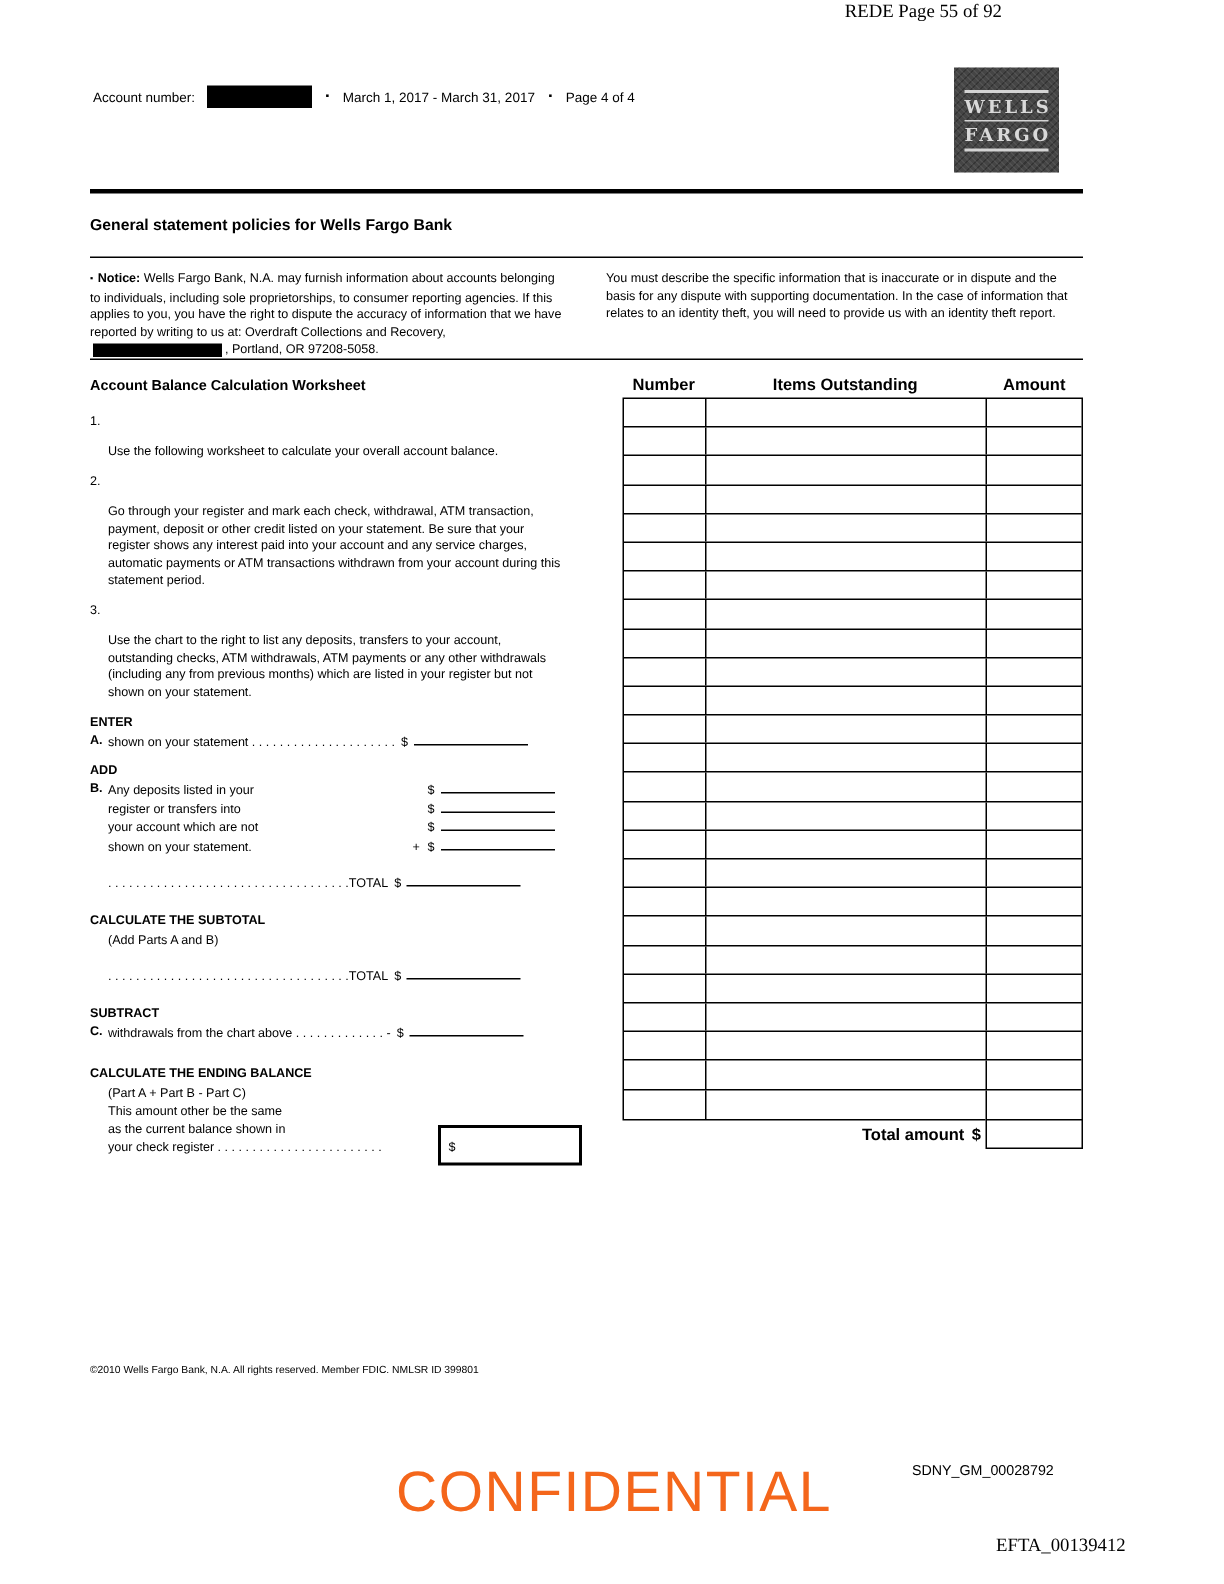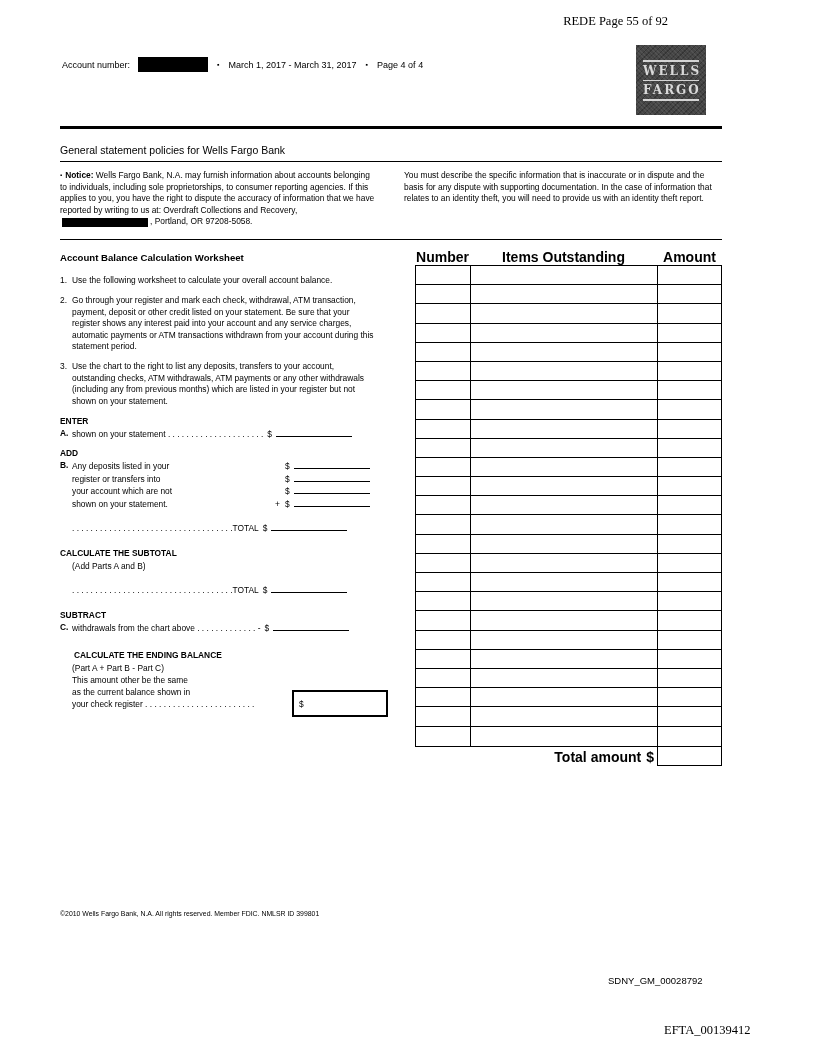--- a/index.html
+++ b/index.html
@@ -9,21 +9,21 @@
     width: 816px;
     height: 1056px;
     background: #fff;
     font-family: "Liberation Sans", sans-serif;
     color: #000;
     overflow: hidden;
   }
 
   
   .bates-header {
-    position: absolute; top: 14px; right: 148px;
+    position: absolute; top: 0; right: 148px;
     font-family: "Liberation Serif", serif;
     font-size: 12.5px;
   }
 
   
   .account-row {
     position: absolute; top: 57px; left: 62px;
     display: flex; align-items: center;
     font-size: 9px;
   }
@@ -59,38 +59,38 @@
     position: absolute; top: 126px; left: 60px;
     width: 662px; height: 3px; background: #000;
   }
   .rule-thin {
     position: absolute; top: 239px; left: 60px;
     width: 662px; height: 1px; background: #000;
   }
 
   
   .policies { position: absolute; top: 144px; left: 60px; width: 662px; }
-  .policies-title { font-size: 10.5px; font-weight: normal; padding-bottom: 5px; border-bottom: 1px solid #000; }
+  .policies-title { font-size: 10.5px; font-weight: bold; padding-bottom: 15px; border-bottom: 1px solid #000; }
   .policies-cols { display: flex; gap: 26px; margin-top: 8px; }
   .policies-col { width: 318px; font-size: 8.4px; line-height: 11.6px; }
   .redact-inline {
     display: inline-block; width: 86px; height: 9px;
     background: #000; vertical-align: middle; margin: 0 2px;
   }
   .notice-sq { font-size: 6px; vertical-align: 1px; margin-right: 3px; }
 
   
   .worksheet { position: absolute; top: 248px; left: 60px; width: 334px; font-size: 8.4px; }
   .ws-title { font-size: 9.6px; font-weight: bold; margin: 4px 0 12px; }
   .ws-instr { display: flex; margin-bottom: 9px; line-height: 11.4px; }
   .ws-instr-num { width: 12px; flex: none; }
-  .ws-instr-text { width: 302px; }
+  .ws-instr-text { width: 302px; margin-top: 20px; }
   .ws-heading { font-weight: bold; margin-bottom: 2px; }
   .mt2 { margin-top: 2px; } .mt8 { margin-top: 8px; } .mt12 { margin-top: 12px; }
-  .mt14 { margin-top: 14px; } .mt16 { margin-top: 16px; margin-left: 14px; }
+  .mt14 { margin-top: 14px; } .mt16 { margin-top: 16px; }
   .ws-item { display: flex; }
   .ws-letter { width: 12px; flex: none; font-weight: bold; }
   .ws-body { flex: 1; }
   .ws-line { line-height: 12px; white-space: nowrap; }
   .ws-dollar-row { display: flex; line-height: 12.5px; }
   .ws-dollar-row .txt { width: 203px; flex: none; }
   .ws-dollar-row .plus { width: 10px; flex: none; text-align: left; }
   .blank {
     display: inline-block; width: 76px; height: 9px;
     border-bottom: 1px solid #000; margin-left: 4px;
@@ -101,21 +101,21 @@
   .ending-lastline { position: relative; line-height: 12px; white-space: nowrap; }
   .ending-box {
     position: absolute; left: 220px; top: -8px;
     width: 96px; height: 27px;
     border: 2.5px solid #000;
     display: flex; align-items: center; padding-left: 5px;
     background: #fff; font-size: 8.4px;
   }
 
   
-  .chart { position: absolute; top: 248px; left: 415px; width: 307px; font-size: 14px; }
+  .chart { position: absolute; top: 248px; left: 415px; width: 307px; font-size: 11px; }
   .chart-header { display: flex; font-weight: bold; height: 17px; align-items: center; }
   .chart-h-num { width: 55px; text-align: center; }
   .chart-h-items { width: 187px; text-align: center; }
   .chart-h-amt { width: 65px; text-align: center; }
   .chart-body { border: 1px solid #000; }
   .chart-row { display: flex; height: 19.2px; border-bottom: 1px solid #000; }
   .chart-row:last-child { border-bottom: none; }
   .chart-cell-num { width: 55px; border-right: 1px solid #000; }
   .chart-cell-items { width: 187px; border-right: 1px solid #000; }
   .chart-cell-amt { flex: 1; }
@@ -405,16 +405,17 @@
       </div>
     <div class="chart-total">
       <span class="chart-total-label">Total amount</span>
       <span class="chart-total-dollar">$</span>
       <span class="chart-total-box"></span>
     </div>
   </div>
 
   <div class="copyright">©2010 Wells Fargo Bank, N.A. All rights reserved.  Member FDIC.  NMLSR ID 399801</div>
 
+  <div class="confidential">CONFIDENTIAL</div>
   <div class="sdny-stamp">SDNY_GM_00028792</div>
   <div class="efta-stamp">EFTA_00139412</div>
 
 </div>
 
 </body></html>

